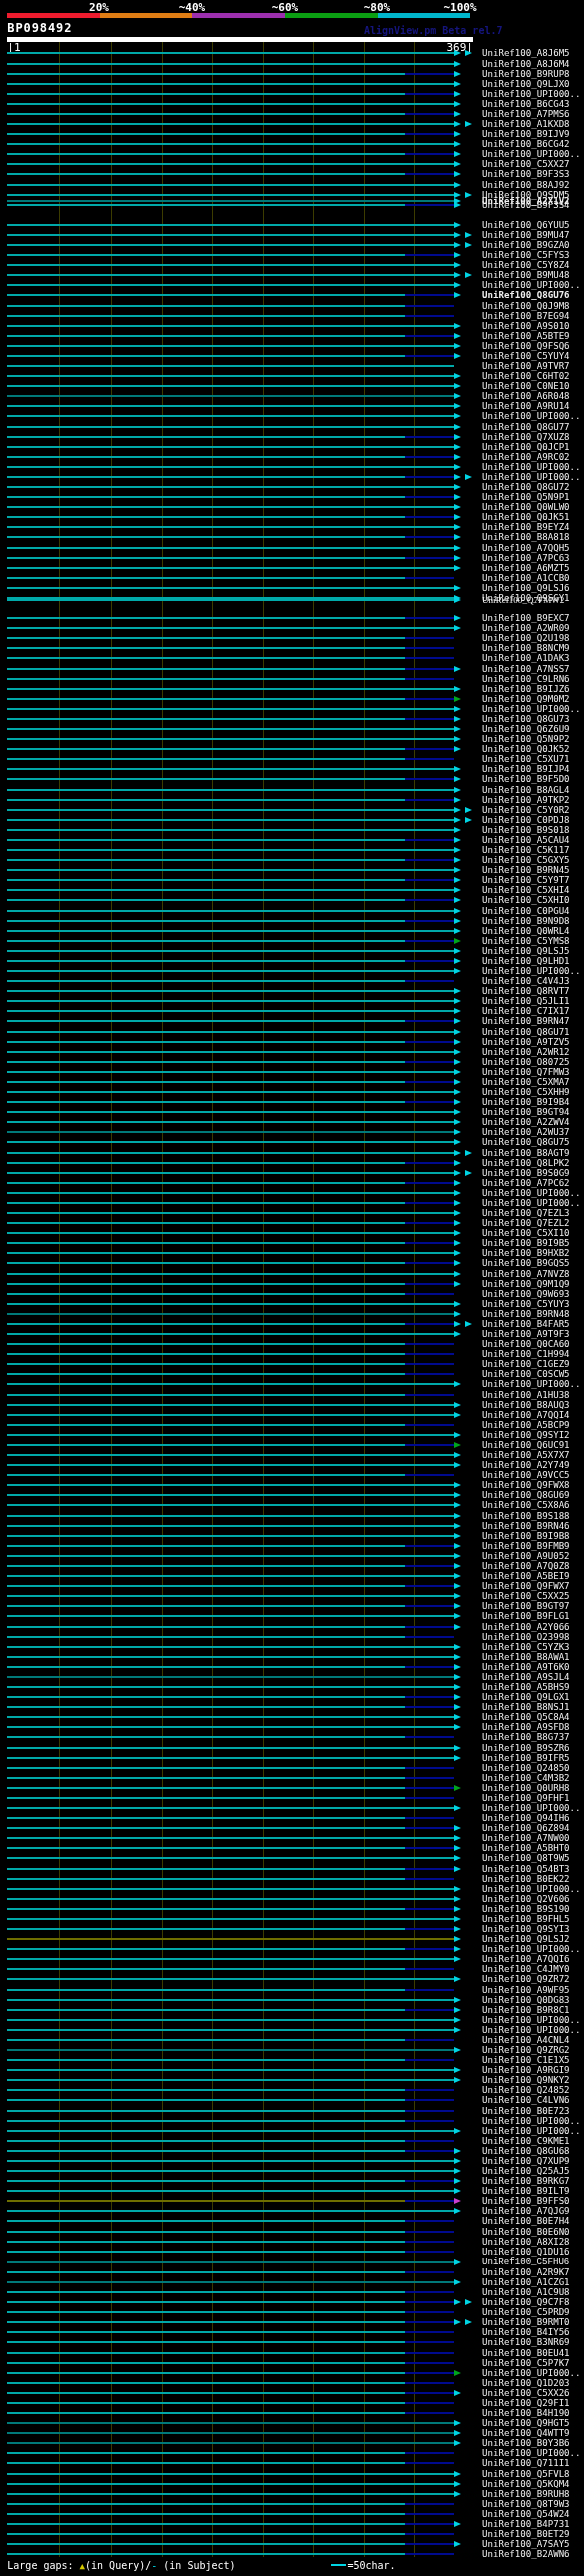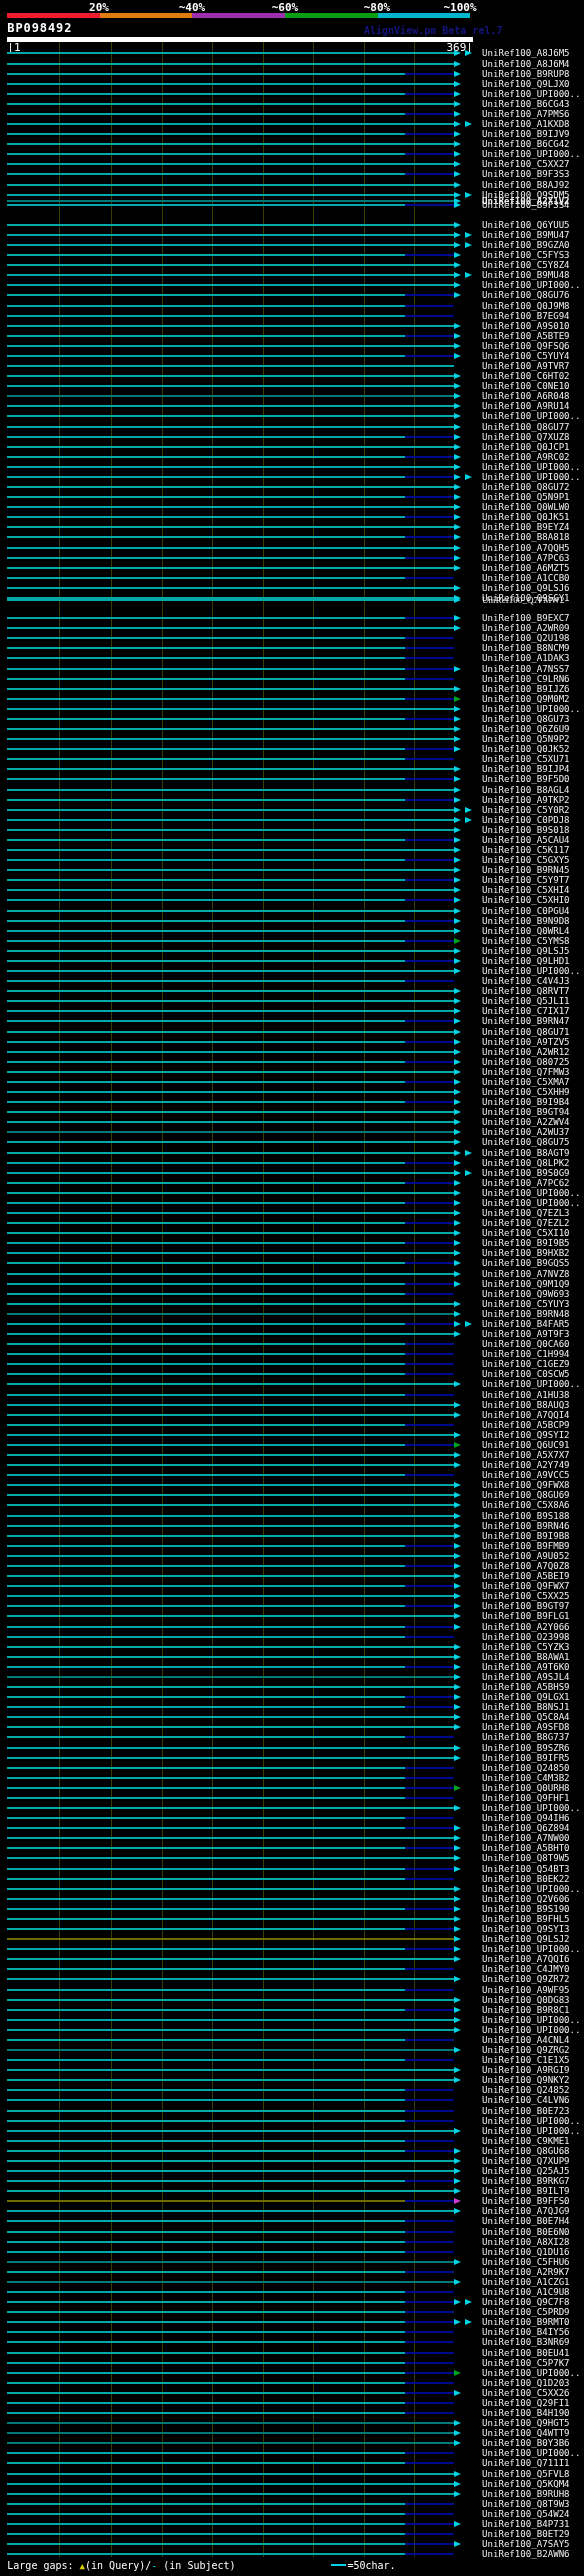--- a/index.html
+++ b/index.html
@@ -202,21 +202,21 @@
         <div class="bar" style="background: rgb(0, 169, 169);"></div>
         <div class="arr" style="left: 454px; border-left-color: rgb(0, 212, 228);"></div>
         <div class="arr" style="left: 465px; border-left-color: rgb(0, 212, 228);"></div>
         <span class="lbl">UniRef100_B9MU48</span>
       </div>
       <div class="row" style="top: 280px;">
         <div class="bar" style="background: rgb(0, 169, 169);"></div>
         <div class="arr" style="left: 454px; border-left-color: rgb(0, 212, 228);"></div>
         <span class="lbl">UniRef100_UPI000..</span>
       </div>
-      <div class="row" style="top: 290px;">
+      <div class="row" style="top: 290px; font-weight: bold;">
         <div class="bar" style="background: rgb(0, 169, 169);">
           <div class="tail" style="background: rgb(0, 10, 142);"></div>
         </div>
         <div class="arr" style="left: 454px; border-left-color: rgb(0, 212, 228);"></div>
         <span class="lbl">UniRef100_Q8GU76</span>
       </div>
       <div class="row" style="top: 301px;">
         <div class="bar" style="background: rgb(0, 169, 169);">
           <div class="tail" style="background: rgb(0, 10, 142);"></div>
         </div>
@@ -1333,21 +1333,21 @@
           <div class="tail" style="background: rgb(0, 10, 142);"></div>
         </div>
         <span class="lbl">UniRef100_A8XI28</span>
       </div>
       <div class="row" style="top: 2247px;">
         <div class="bar" style="background: rgb(0, 169, 169);">
           <div class="tail" style="background: rgb(0, 10, 142);"></div>
         </div>
         <span class="lbl">UniRef100_Q1DU16</span>
       </div>
-      <div class="row" style="top: 2257px;">
+      <div class="row" style="top: 2257px; font-family: Liberation Mono, monospace;">
         <div class="bar" style="background: rgb(0, 121, 121);"></div>
         <div class="arr" style="left: 454px; border-left-color: rgb(0, 212, 228);"></div>
         <span class="lbl">UniRef100_C5FHU6</span>
       </div>
       <div class="row" style="top: 2267px;">
         <div class="bar" style="background: rgb(0, 169, 169);">
           <div class="tail" style="background: rgb(0, 10, 142);"></div>
         </div>
         <span class="lbl">UniRef100_A2R9K7</span>
       </div>

